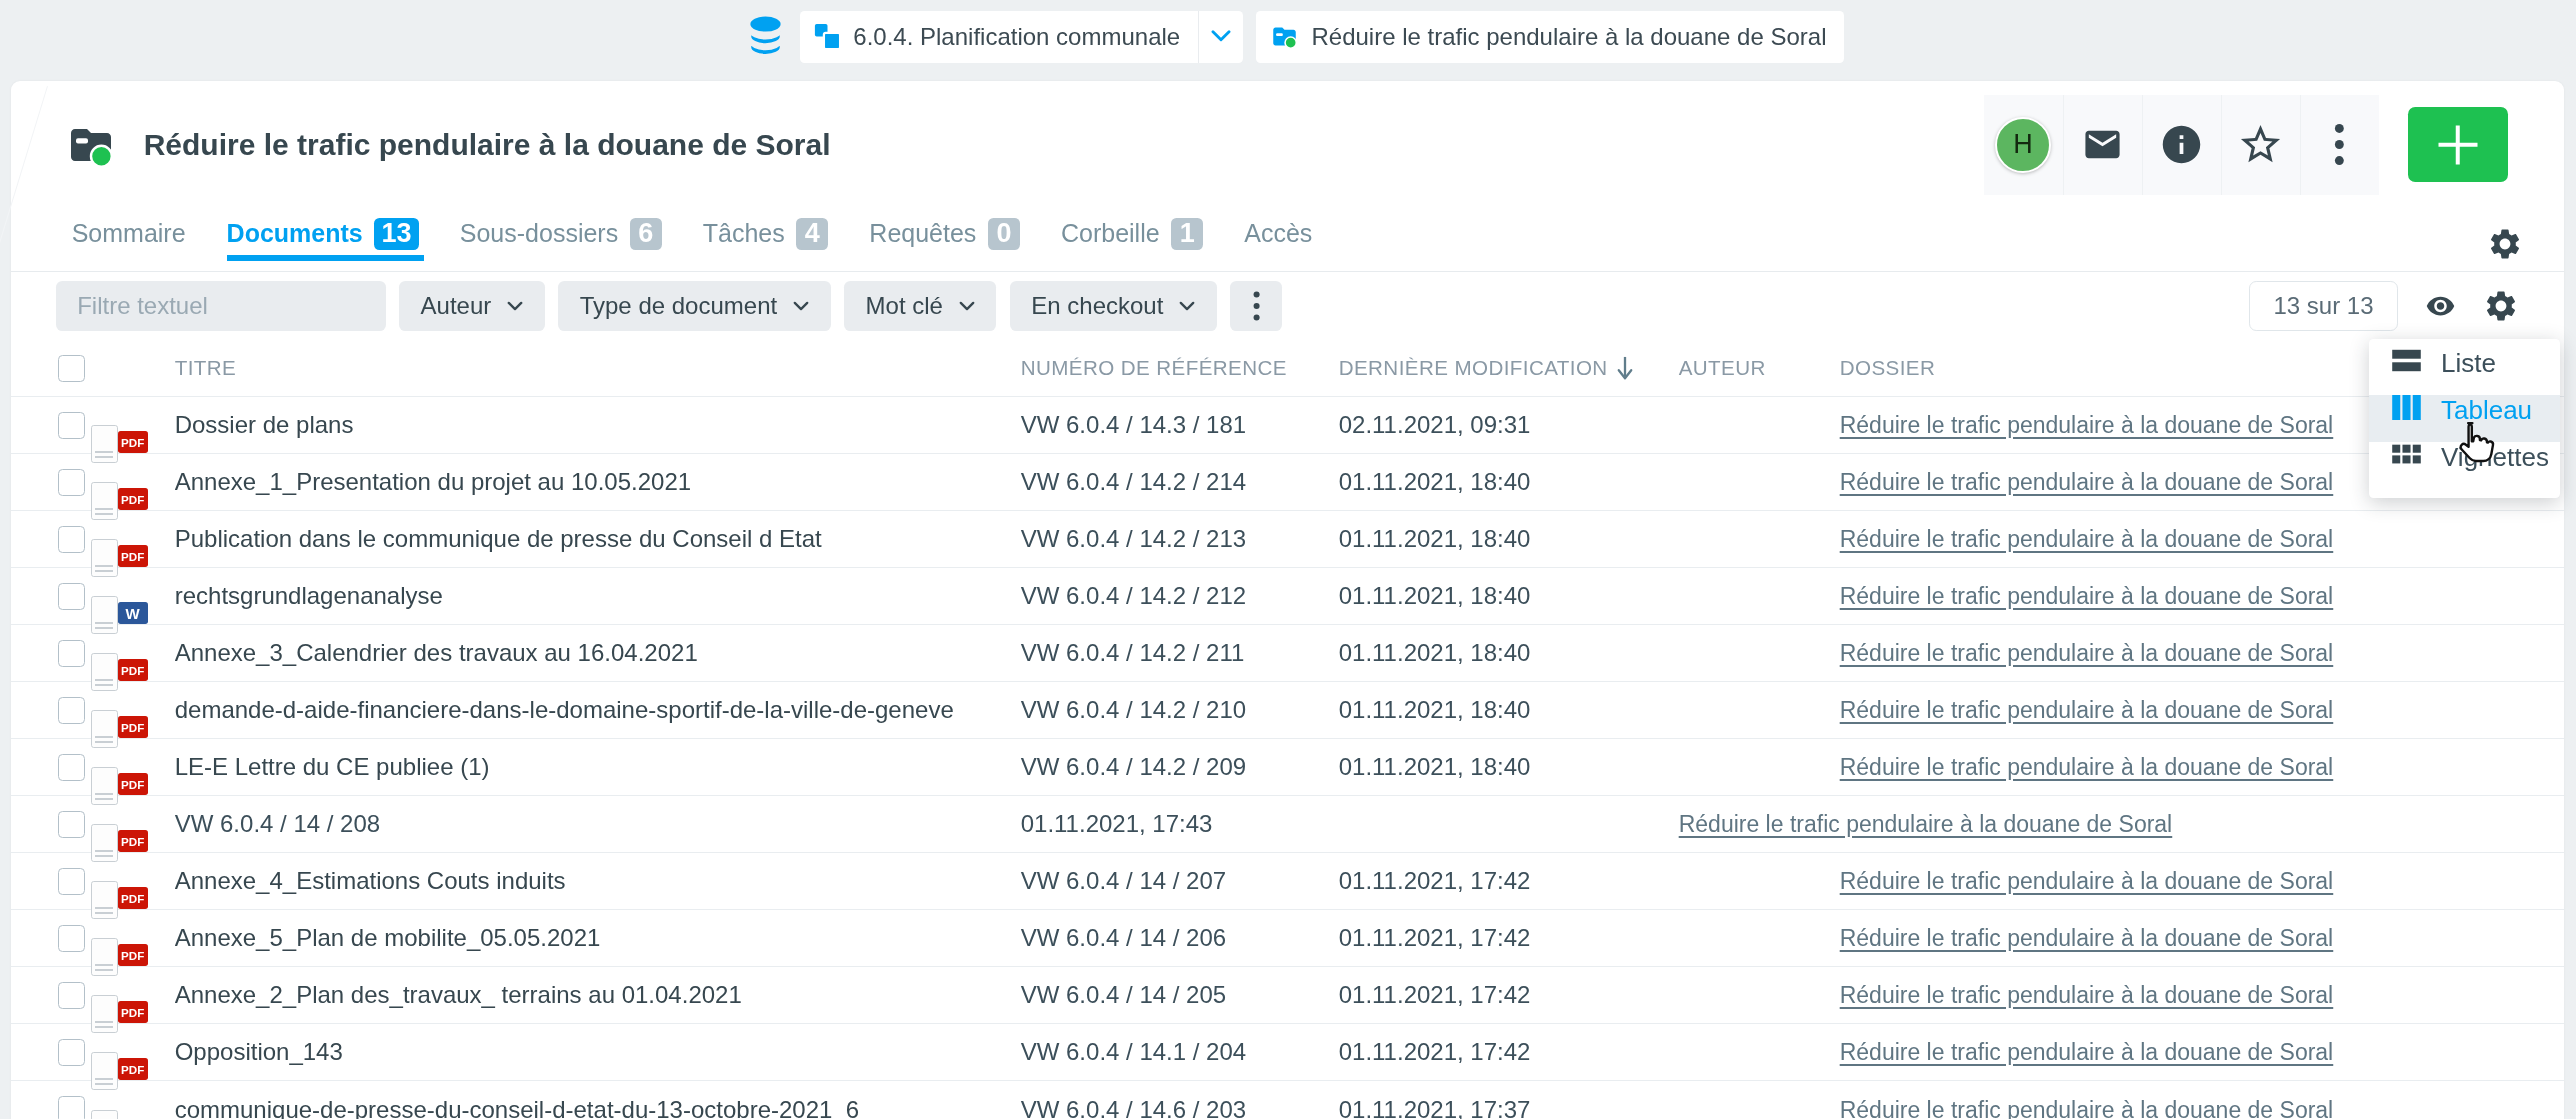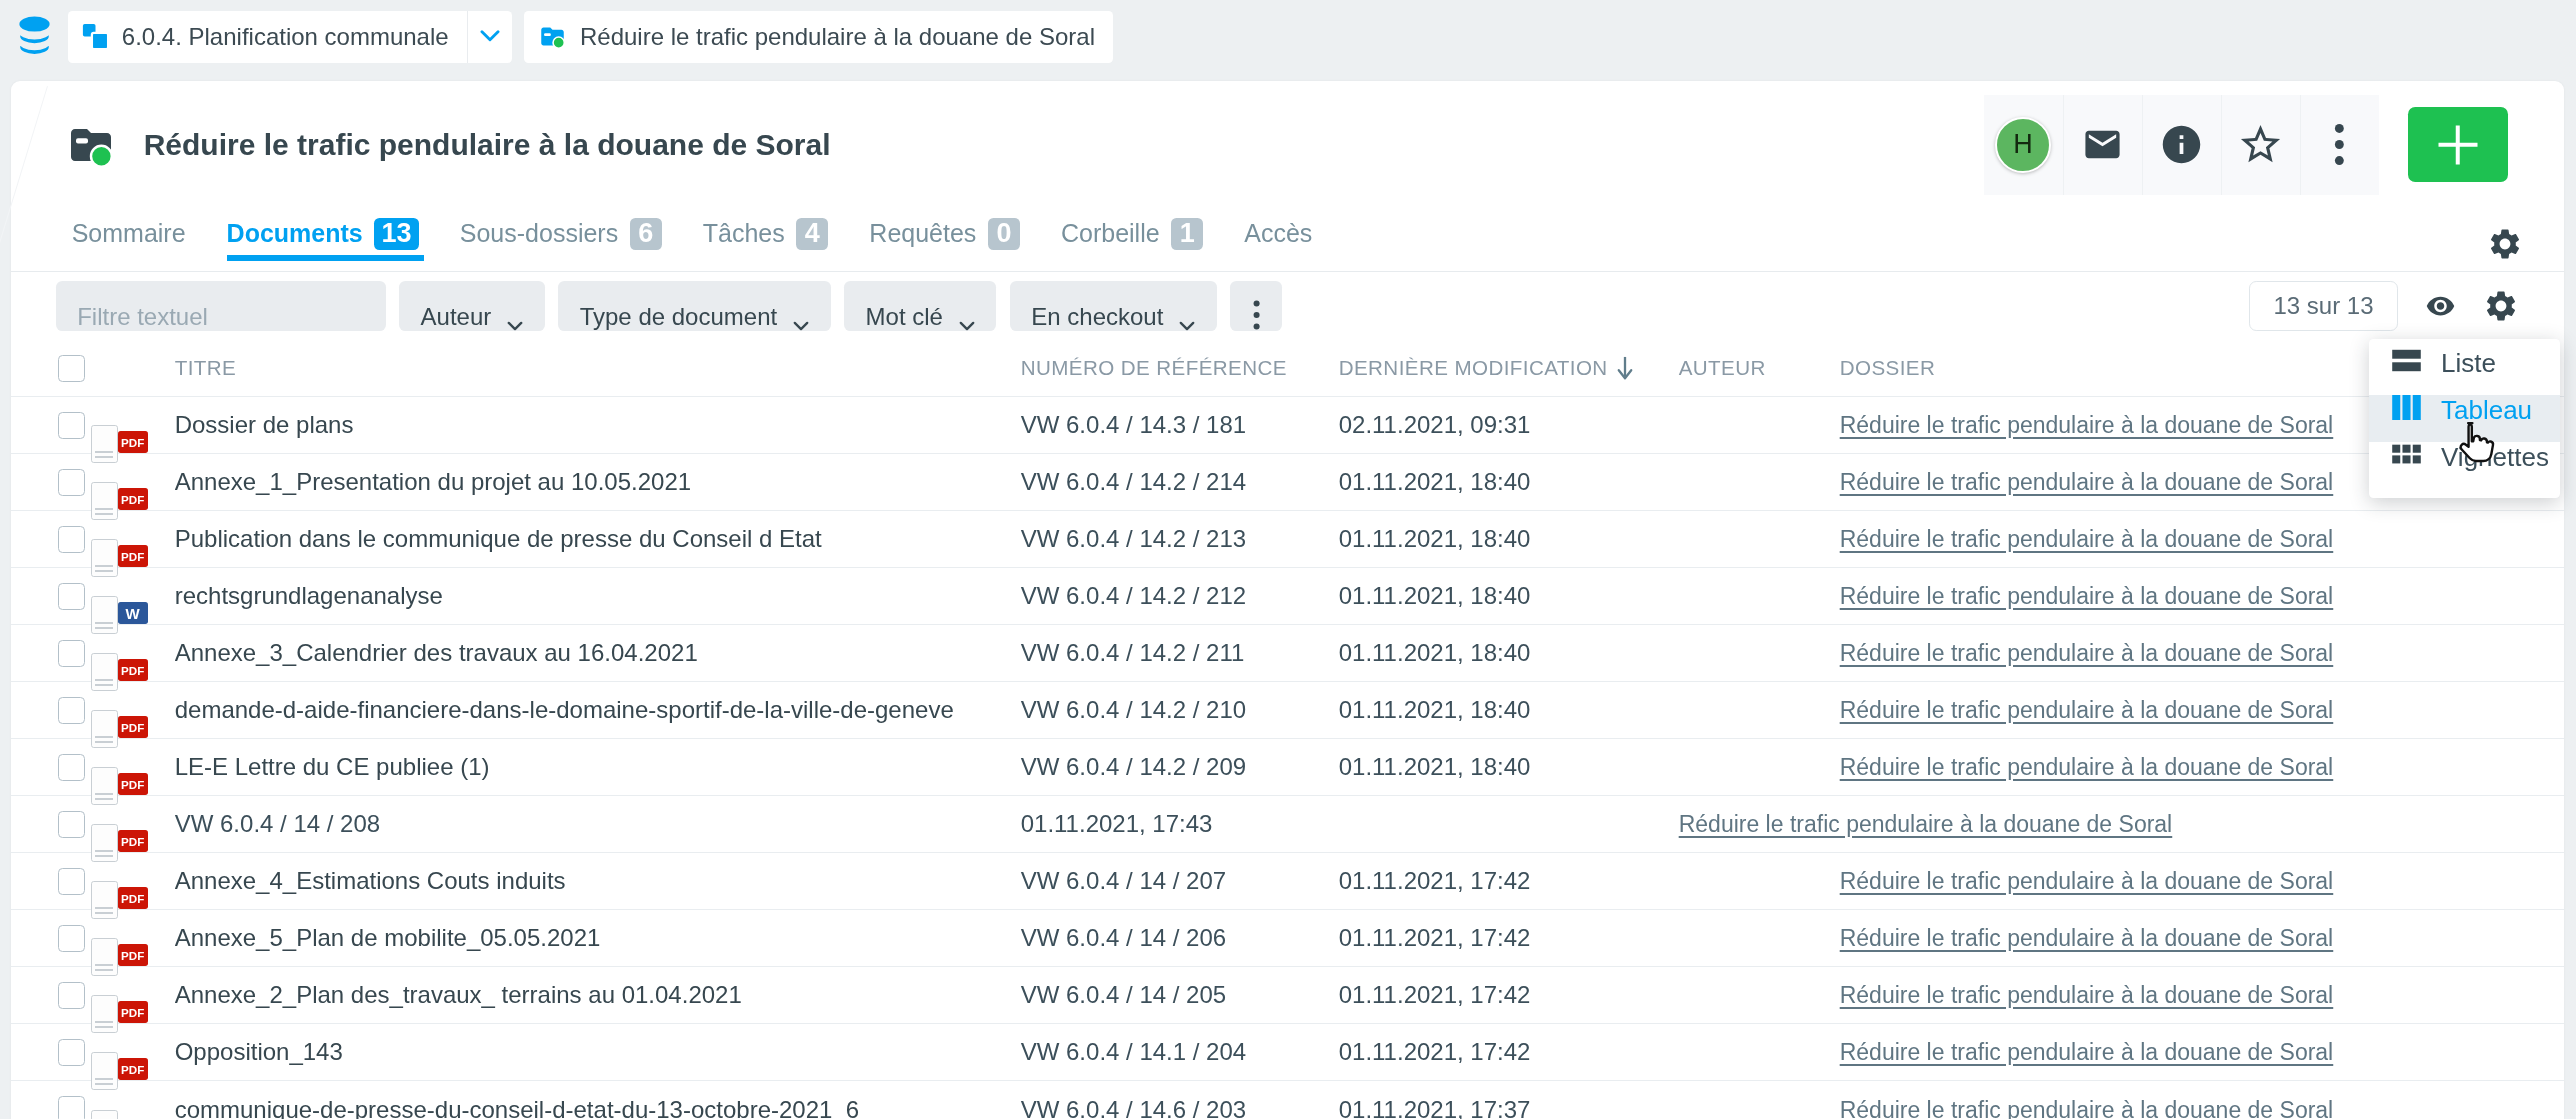--- a/index.html
+++ b/index.html
@@ -13,21 +13,21 @@
   :root {
     --blue: #00a1f1;
     --green: #1ec151;
     --dark: #37474f;
     --graytext: #78909c;
     --pill: #e9ecef;
     --line: #e9edf0;
   }
 
   
-  .topbar { height: 64px; display: flex; align-items: flex-start; padding: 10.7px 0 0 12.5px; }
+  .topbar { height: 64px; display: flex; align-items: flex-start; padding: 10.7px 0 0 12.5px; justify-content: center; }
   .logo { width: 43px; height: 52px; display: flex; align-items: center; justify-content: center; margin-right: 12.5px; cursor: pointer; }
   .tb-tab { background: #fff; border-radius: 4.5px; height: 52px; display: flex; align-items: center; font-size: 24px; color: #3c4a52; cursor: pointer; }
   .tb-tab .tb-icon { margin: 0 12.5px 0 14.3px; display: flex; }
   .tb-tab .tb-label { padding-right: 18px; white-space: nowrap; }
   .tb-chev { width: 45px; height: 52px; border-left: 0.9px solid #e9ecef; display: flex; align-items: center; justify-content: center; }
   .tb-tab + .tb-tab { margin-left: 12.5px; }
 
   
   .panel { position: absolute; left: 10.7px; right: 12.5px; top: 81px; height: 1039px; background: #fff; border-radius: 9px 9px 0 0; box-shadow: 0 0.9px 2.7px rgba(0,0,0,.05); overflow: visible; }
   .deco-slash { position: absolute; left: 36px; top: 5.4px; width: 99px; height: 322px; border-left: 1.8px solid #f2f4f6; transform: rotate(17deg); transform-origin: top left; pointer-events: none; }
@@ -48,21 +48,21 @@
   
   .tabs { height: 64px; display: flex; align-items: center; padding: 0 52px 12px 61px; border-bottom: 1.8px solid #e7ebee; }
   .tab { position: relative; height: 100%; display: flex; align-items: center; margin-right: 41px; font-size: 25px; color: var(--graytext); cursor: pointer; white-space: nowrap; }
   .tab .badge { margin-left: 11.6px; min-width: 32px; height: 32px; padding: 0 7.2px; border-radius: 5.4px; background: #b7c5ce; color: #fff; font-size: 27px; font-weight: 700; display: flex; align-items: center; justify-content: center; }
   .tab.active { color: var(--blue); font-weight: 700; }
   .tab.active .badge { background: var(--blue); }
   .tab.active::after { content: ''; position: absolute; left: 0; right: -5.4px; bottom: -1.8px; height: 5.4px; background: var(--blue); }
 
   
   .filterbar { height: 68px; display: flex; align-items: center; padding: 0 45px; gap: 13.4px; }
-  .pill { height: 50px; background: var(--pill); border-radius: 6.3px; display: flex; align-items: flex-end; font-size: 24px; color: #37474f; cursor: pointer; white-space: nowrap; }
+  .pill { height: 50px; background: var(--pill); border-radius: 6.3px; display: flex; align-items: center; font-size: 24px; color: #37474f; cursor: pointer; white-space: nowrap; }
   .pill.dd { padding: 0 21.5px; gap: 16px; }
   .pill.input-pill { width: 330px; padding: 0 21.5px; cursor: text; }
   .pill input { border: none; outline: none; background: transparent; font-family: inherit; font-size: 24px; width: 100%; color: #37474f; }
   .pill input::placeholder { color: #9aa9b3; }
   .pill.kebab-pill { width: 52px; justify-content: center; }
   .fb-right { margin-left: auto; display: flex; align-items: center; gap: 23px; }
   .count-pill { height: 50px; border: 1.8px solid #e0e6ea; border-radius: 7.2px; padding: 0 23px; font-size: 24px; color: #5a6b76; display: flex; align-items: center; background: #fff; }
   .icon-btn { display: flex; cursor: pointer; }
 
   

